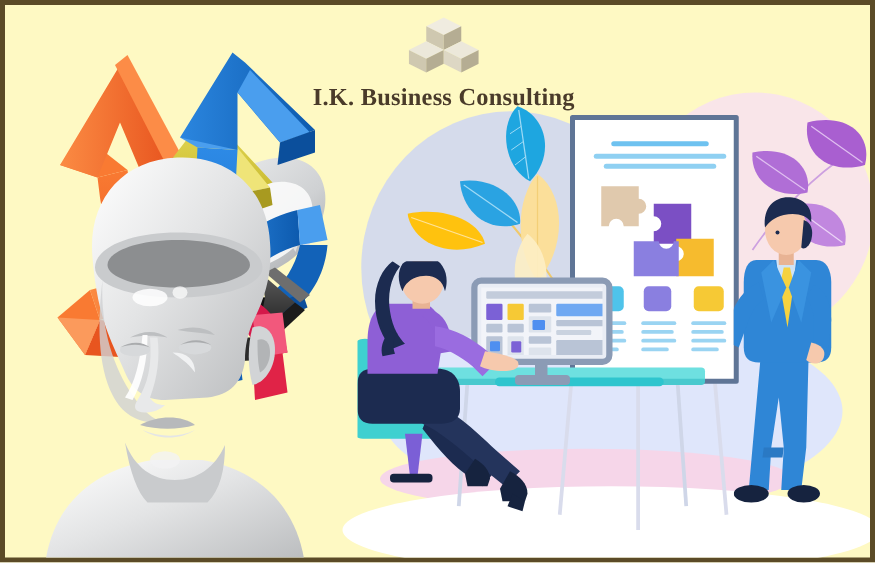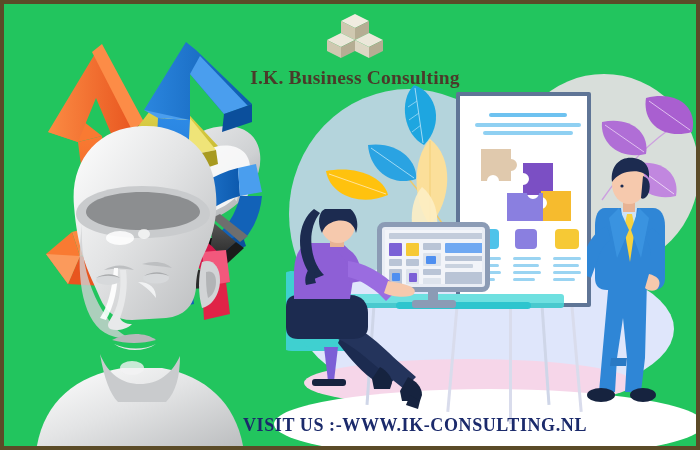--- a/index.html
+++ b/index.html
@@ -1,20 +1,20 @@
 <!DOCTYPE html>
 <html><head>
 <meta charset="utf-8">
 <style>
   html,body{margin:0;padding:0;background:#ffffff;}
   body{width:700px;height:450px;overflow:hidden;font-family:"Liberation Sans",sans-serif;}
 
   #canvas{
     position:relative;width:700px;height:450px;overflow:hidden;
-    background:#22c55e;
+    background:#fef9c3;
     box-sizing:border-box;
     border:4px solid #5b4b27;
   }
   .layer{position:absolute;}
 
   
   .blob{position:absolute;border-radius:50%;}
   #blob-lavender{left:285px;top:85px;width:240px;height:250px;background:#ced6f2;opacity:.85;}
   #blob-pinkcircle{left:505px;top:70px;width:190px;height:195px;background:#f8e2f0;opacity:.85;}
   #blob-floor-blue{left:300px;top:250px;width:370px;height:150px;background:#dfe6fb;}
@@ -427,15 +427,14 @@
 
       <g>
         <path d="M42 23 L56 30 L42 37 L28 30 Z" fill="#ece8da"></path>
         <path d="M28 30 L42 37 L42 48 L28 41 Z" fill="#ddd7c4"></path>
         <path d="M42 37 L56 30 L56 41 L42 48 Z" fill="#b5ad93"></path>
       </g>
     </svg>
     <div id="company-name">I.K. Business Consulting</div>
   </div>
 
-  <div id="footer-url">VISIT US :-WWW.IK-CONSULTING.NL</div>
 
 </div>
 
 </body></html>

